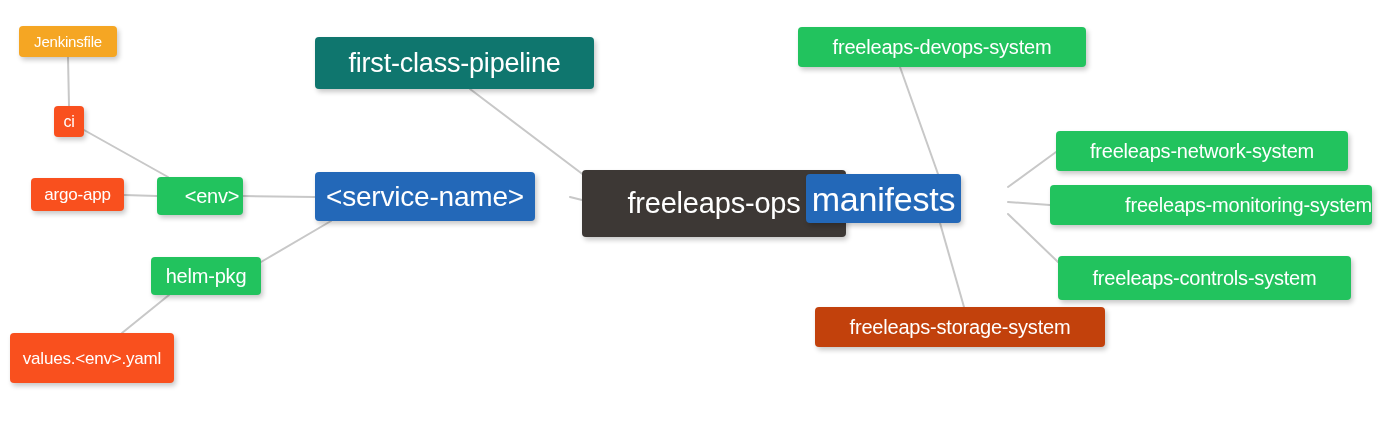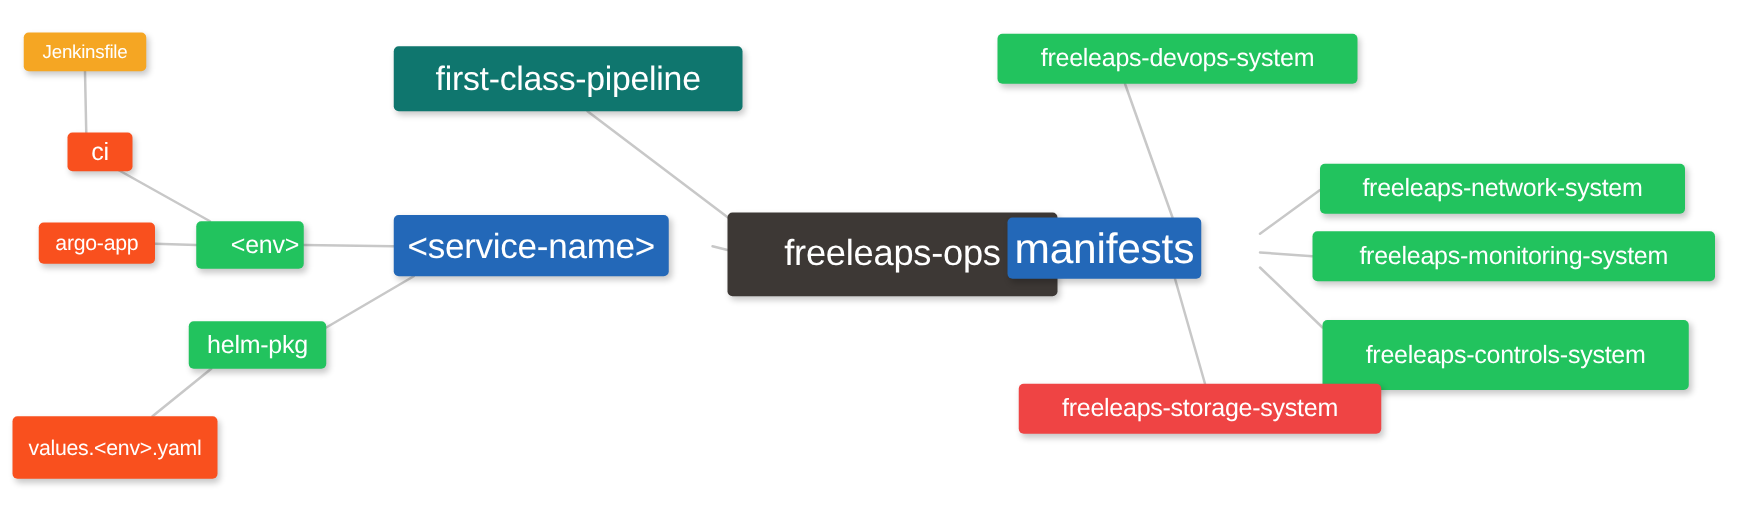--- a/index.html
+++ b/index.html
@@ -75,38 +75,38 @@
       </div>
       <div class="node" style="left: 157px; top: 177px; width: 86px; height: 38px; background: rgb(34, 195, 94); font-size: 20px; padding-left: 24px;">
         <span>&lt;env&gt;</span>
       </div>
       <div class="node" style="left: 151px; top: 257px; width: 110px; height: 38px; background: rgb(34, 195, 94); font-size: 20px; text-align: right;">
         <span>helm-pkg</span>
       </div>
       <div class="node" style="left: 31px; top: 178px; width: 93px; height: 33px; background: rgb(249, 80, 30); font-size: 17px;">
         <span>argo-app</span>
       </div>
-      <div class="node" style="left: 54px; top: 106px; width: 52px; height: 31px; background: rgb(249, 80, 30); font-size: 20px;">
+      <div class="node" style="left: 54px; top: 106px; width: 30px; height: 31px; background: rgb(249, 80, 30); font-size: 16px;">
         <span>ci</span>
       </div>
       <div class="node" style="left: 19px; top: 26px; width: 98px; height: 31px; background: rgb(245, 166, 35); font-size: 15px;">
         <span>Jenkinsfile</span>
       </div>
       <div class="node" style="left: 10px; top: 333px; width: 164px; height: 50px; background: rgb(249, 80, 30); font-size: 17px;">
         <span>values.&lt;env&gt;.yaml</span>
       </div>
       <div class="node" style="left: 798px; top: 27px; width: 288px; height: 40px; background: rgb(34, 195, 94); font-size: 20px;">
         <span>freeleaps-devops-system</span>
       </div>
       <div class="node" style="left: 1056px; top: 112px; width: 292px; height: 40px; background: rgb(34, 195, 94); font-size: 20px; margin-top: 19px;">
         <span>freeleaps-network-system</span>
       </div>
-      <div class="node" style="left: 1050px; top: 185px; width: 322px; height: 40px; background: rgb(34, 195, 94); font-size: 20px;">
+      <div class="node" style="left: 1050px; top: 185px; width: 322px; height: 40px; background: rgb(34, 195, 94); font-size: 20px; justify-content: flex-end;">
         <span>freeleaps-monitoring-system</span>
       </div>
-      <div class="node" style="left: 1058px; top: 256px; width: 293px; height: 56px; background: rgb(34, 195, 94); font-size: 20px;">
+      <div class="node" style="left: 1058px; top: 256px; width: 293px; height: 44px; background: rgb(34, 195, 94); font-size: 20px;">
         <span>freeleaps-controls-system</span>
       </div>
-      <div class="node" style="left: 815px; top: 307px; width: 290px; height: 40px; background: #ef4444; font-size: 20px;">
+      <div class="node" style="left: 815px; top: 307px; width: 290px; height: 40px; background: #c2410c; font-size: 20px;">
         <span>freeleaps-storage-system</span>
       </div>
     </div>
 </div>
 
 </body></html>

